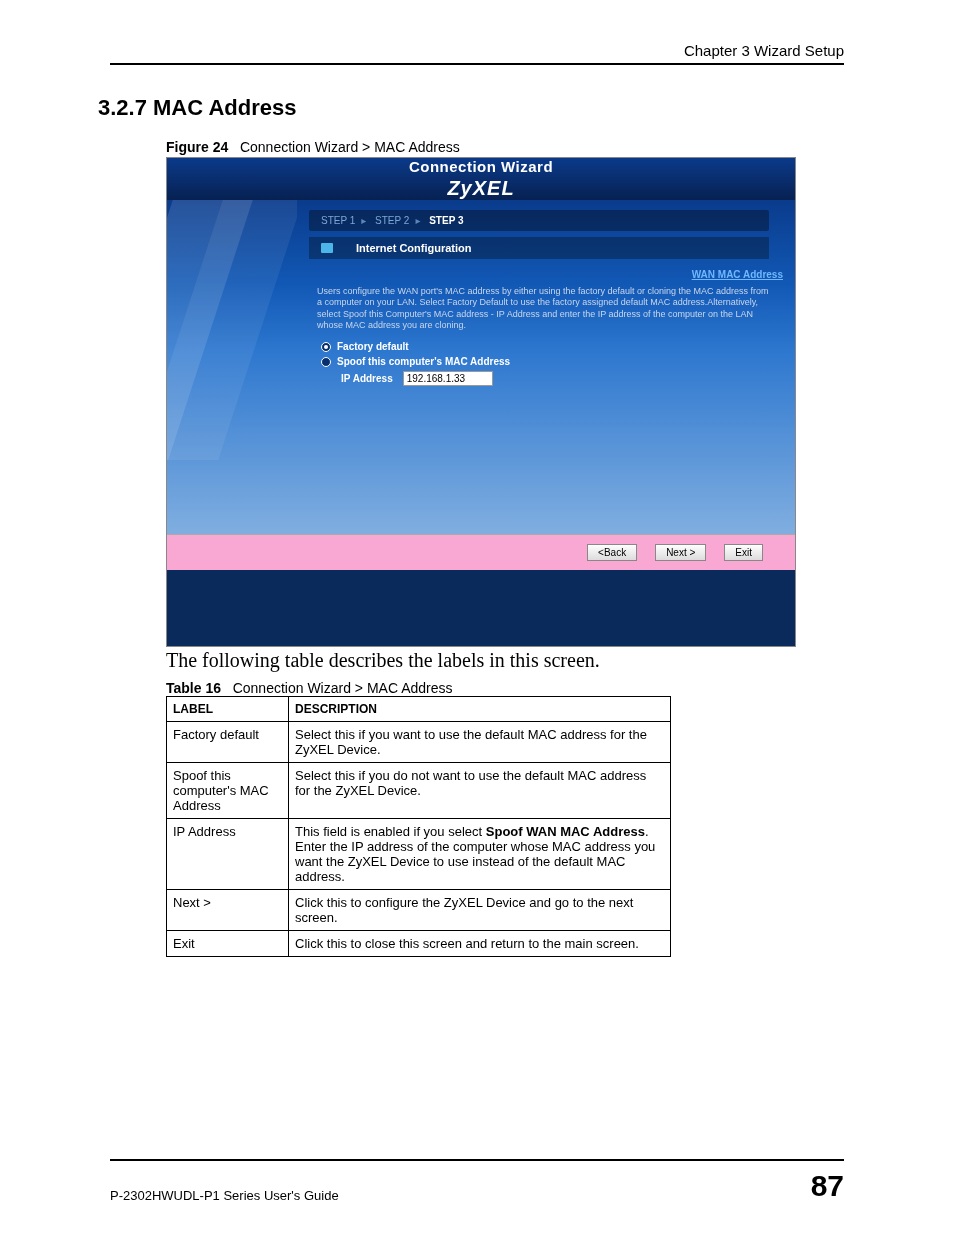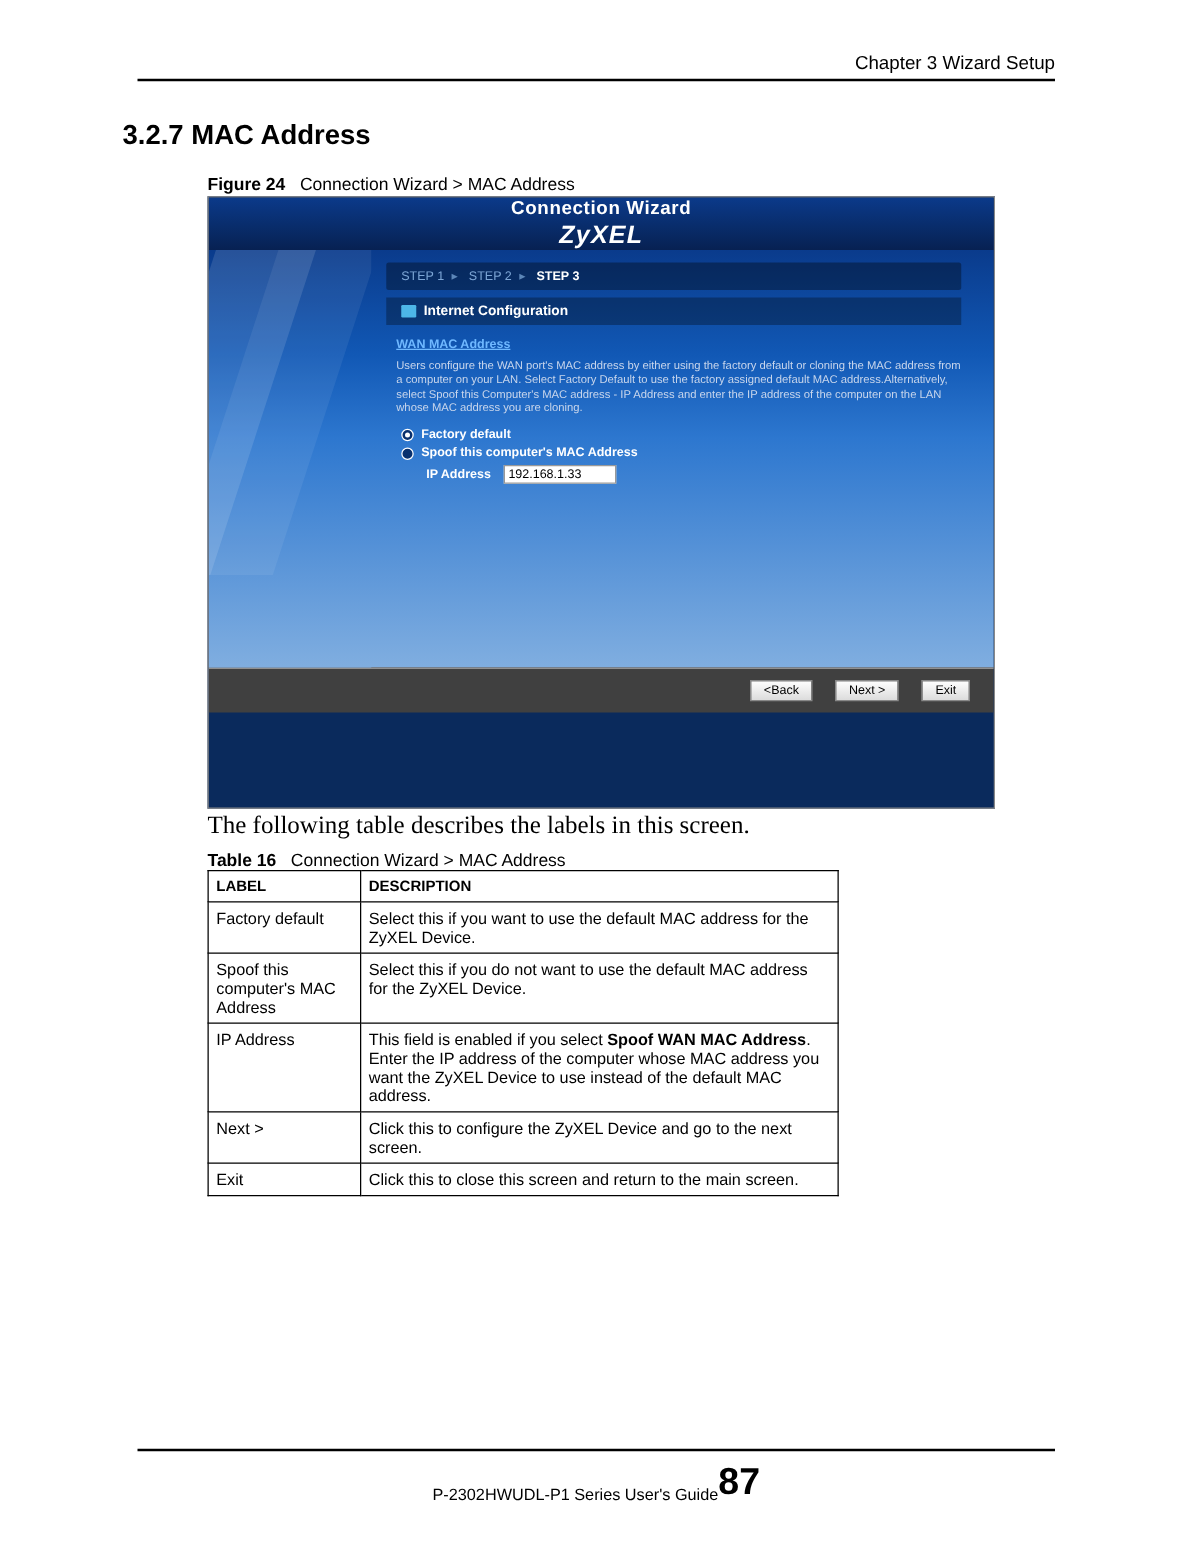--- a/index.html
+++ b/index.html
@@ -85,34 +85,35 @@
   .section-bar {
     margin-top: 6px;
     background: rgba(0,0,0,0.3);
     padding: 5px 12px;
     width: 460px;
     font-size: 11px;
     color: #fff;
     font-weight: bold;
     display: flex;
     align-items: center;
-    gap: 6px;
+    gap: 23px;
   }
   .icon-folder {
     width: 12px; height: 10px;
     background: #4db6e8;
     display: inline-block;
     border-radius: 1px;
   }
   .sub-label {
     color: #6fb8ff;
     font-size: 10px;
     font-weight: bold;
     margin: 10px 0 6px 8px;
     text-decoration: underline;
+    text-align: right;
   }
   .help-text {
     font-size: 9px;
     color: #c8d6ec;
     line-height: 1.25;
     margin: 0 8px 10px 8px;
     width: 455px;
   }
   .radio-row {
     display: flex;
@@ -147,27 +148,27 @@
   .ip-input {
     background: #fff;
     color: #000;
     font-size: 10px;
     padding: 1px 3px;
     width: 90px;
     border: 1px solid #999;
   }
   .wz-footer {
     height: 36px;
-    background: #404040;
+    background: #f9a8d4;
     border-top: 1px solid #aaa;
     display: flex;
     align-items: center;
     justify-content: flex-end;
     gap: 18px;
-    padding-right: 19px;
+    padding-right: 32px;
   }
   .wz-btn {
     background: linear-gradient(#fefefe,#dcdcdc);
     border: 1px solid #888;
     font-size: 10px;
     padding: 2px 10px;
     cursor: pointer;
   }
   .para {
     margin-left: 56px;
@@ -196,21 +197,21 @@
   table.desc th { font-weight: bold; font-size: 12px; }
   table.desc td.label-col { width: 122px; }
   .page-footer {
     position: absolute;
     bottom: 32px;
     left: 110px;
     right: 110px;
     border-top: 2px solid #000;
     padding-top: 8px;
     display: flex;
-    justify-content: center;
+    justify-content: space-between;
     align-items: flex-end;
   }
   .footer-guide { font-size: 13px; }
   .footer-page { font-size: 30px; font-weight: bold; }
 </style>
 </head>
 <body>
 
 <div class="chapter-header">Chapter 3 Wizard Setup</div>
 

